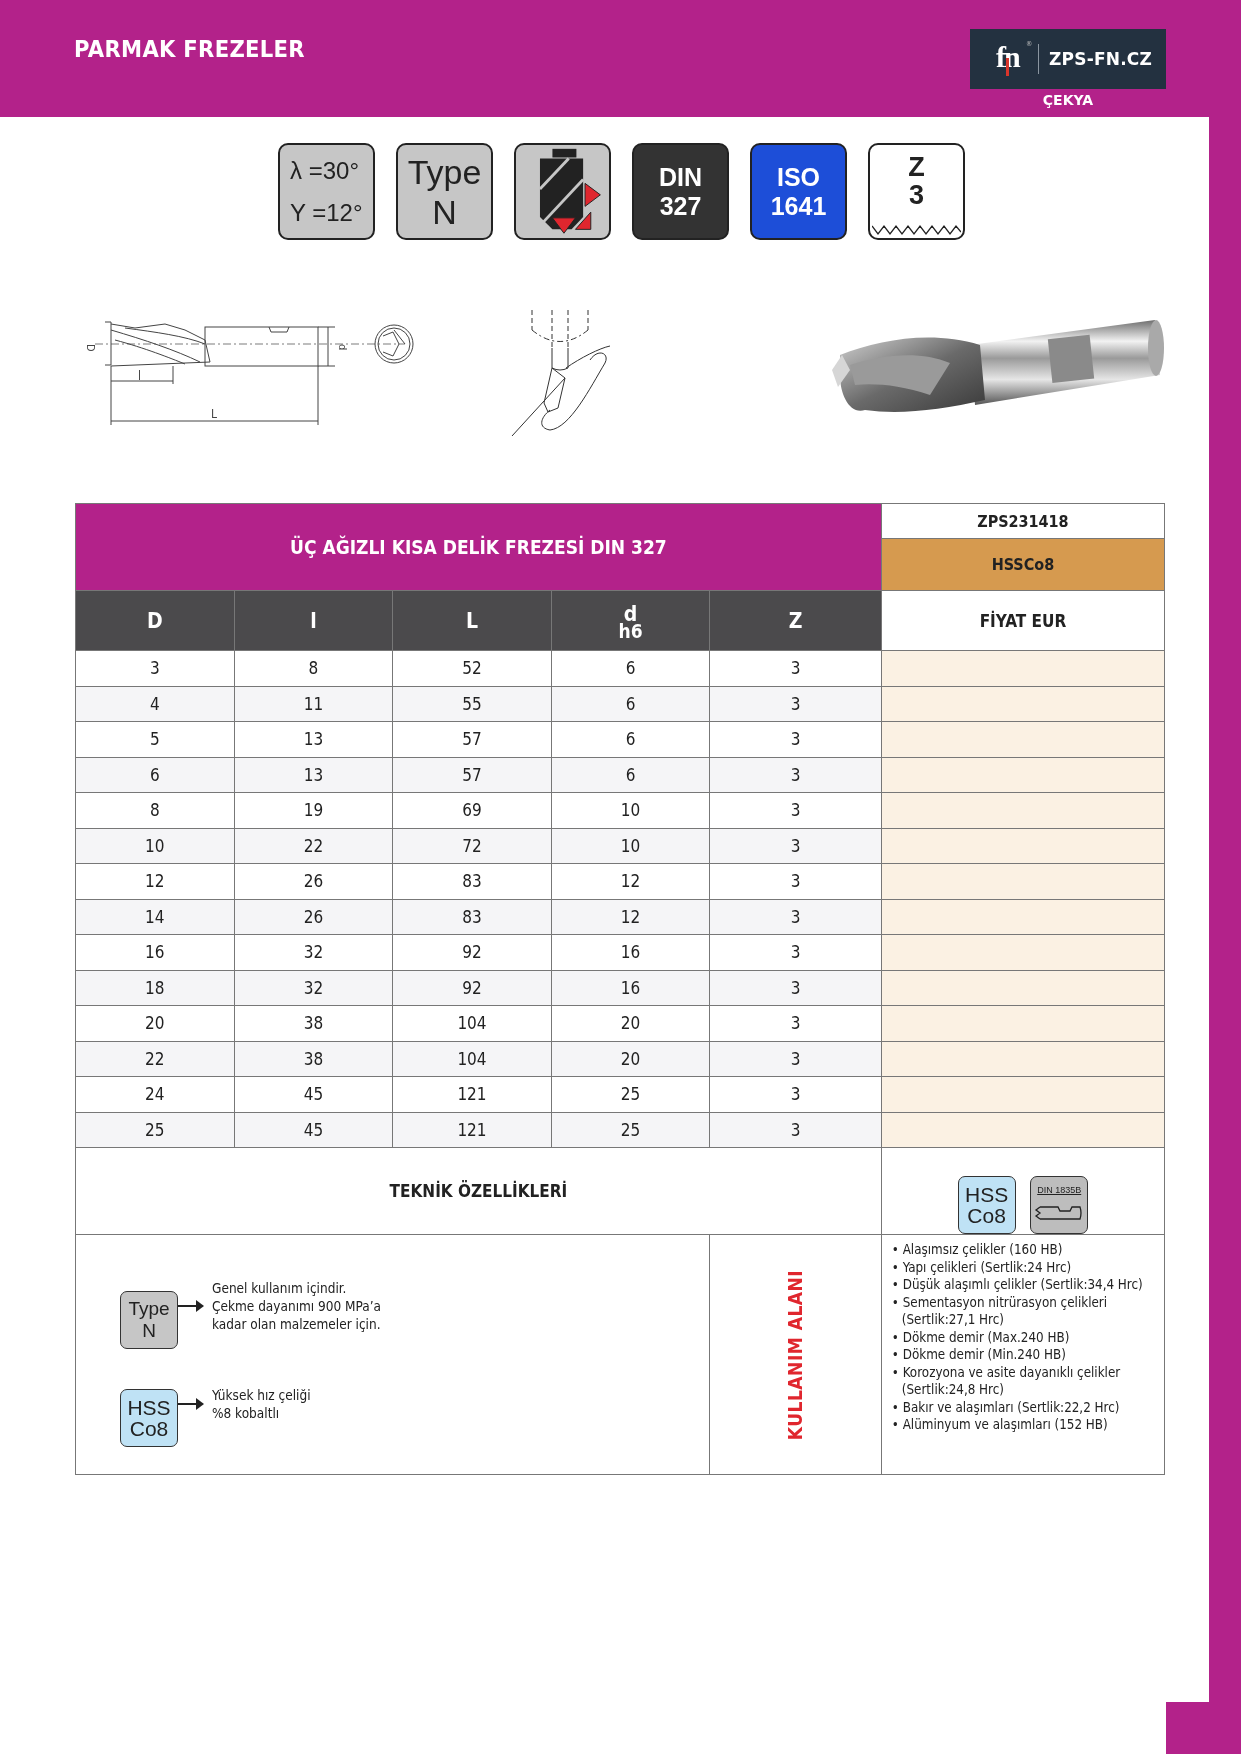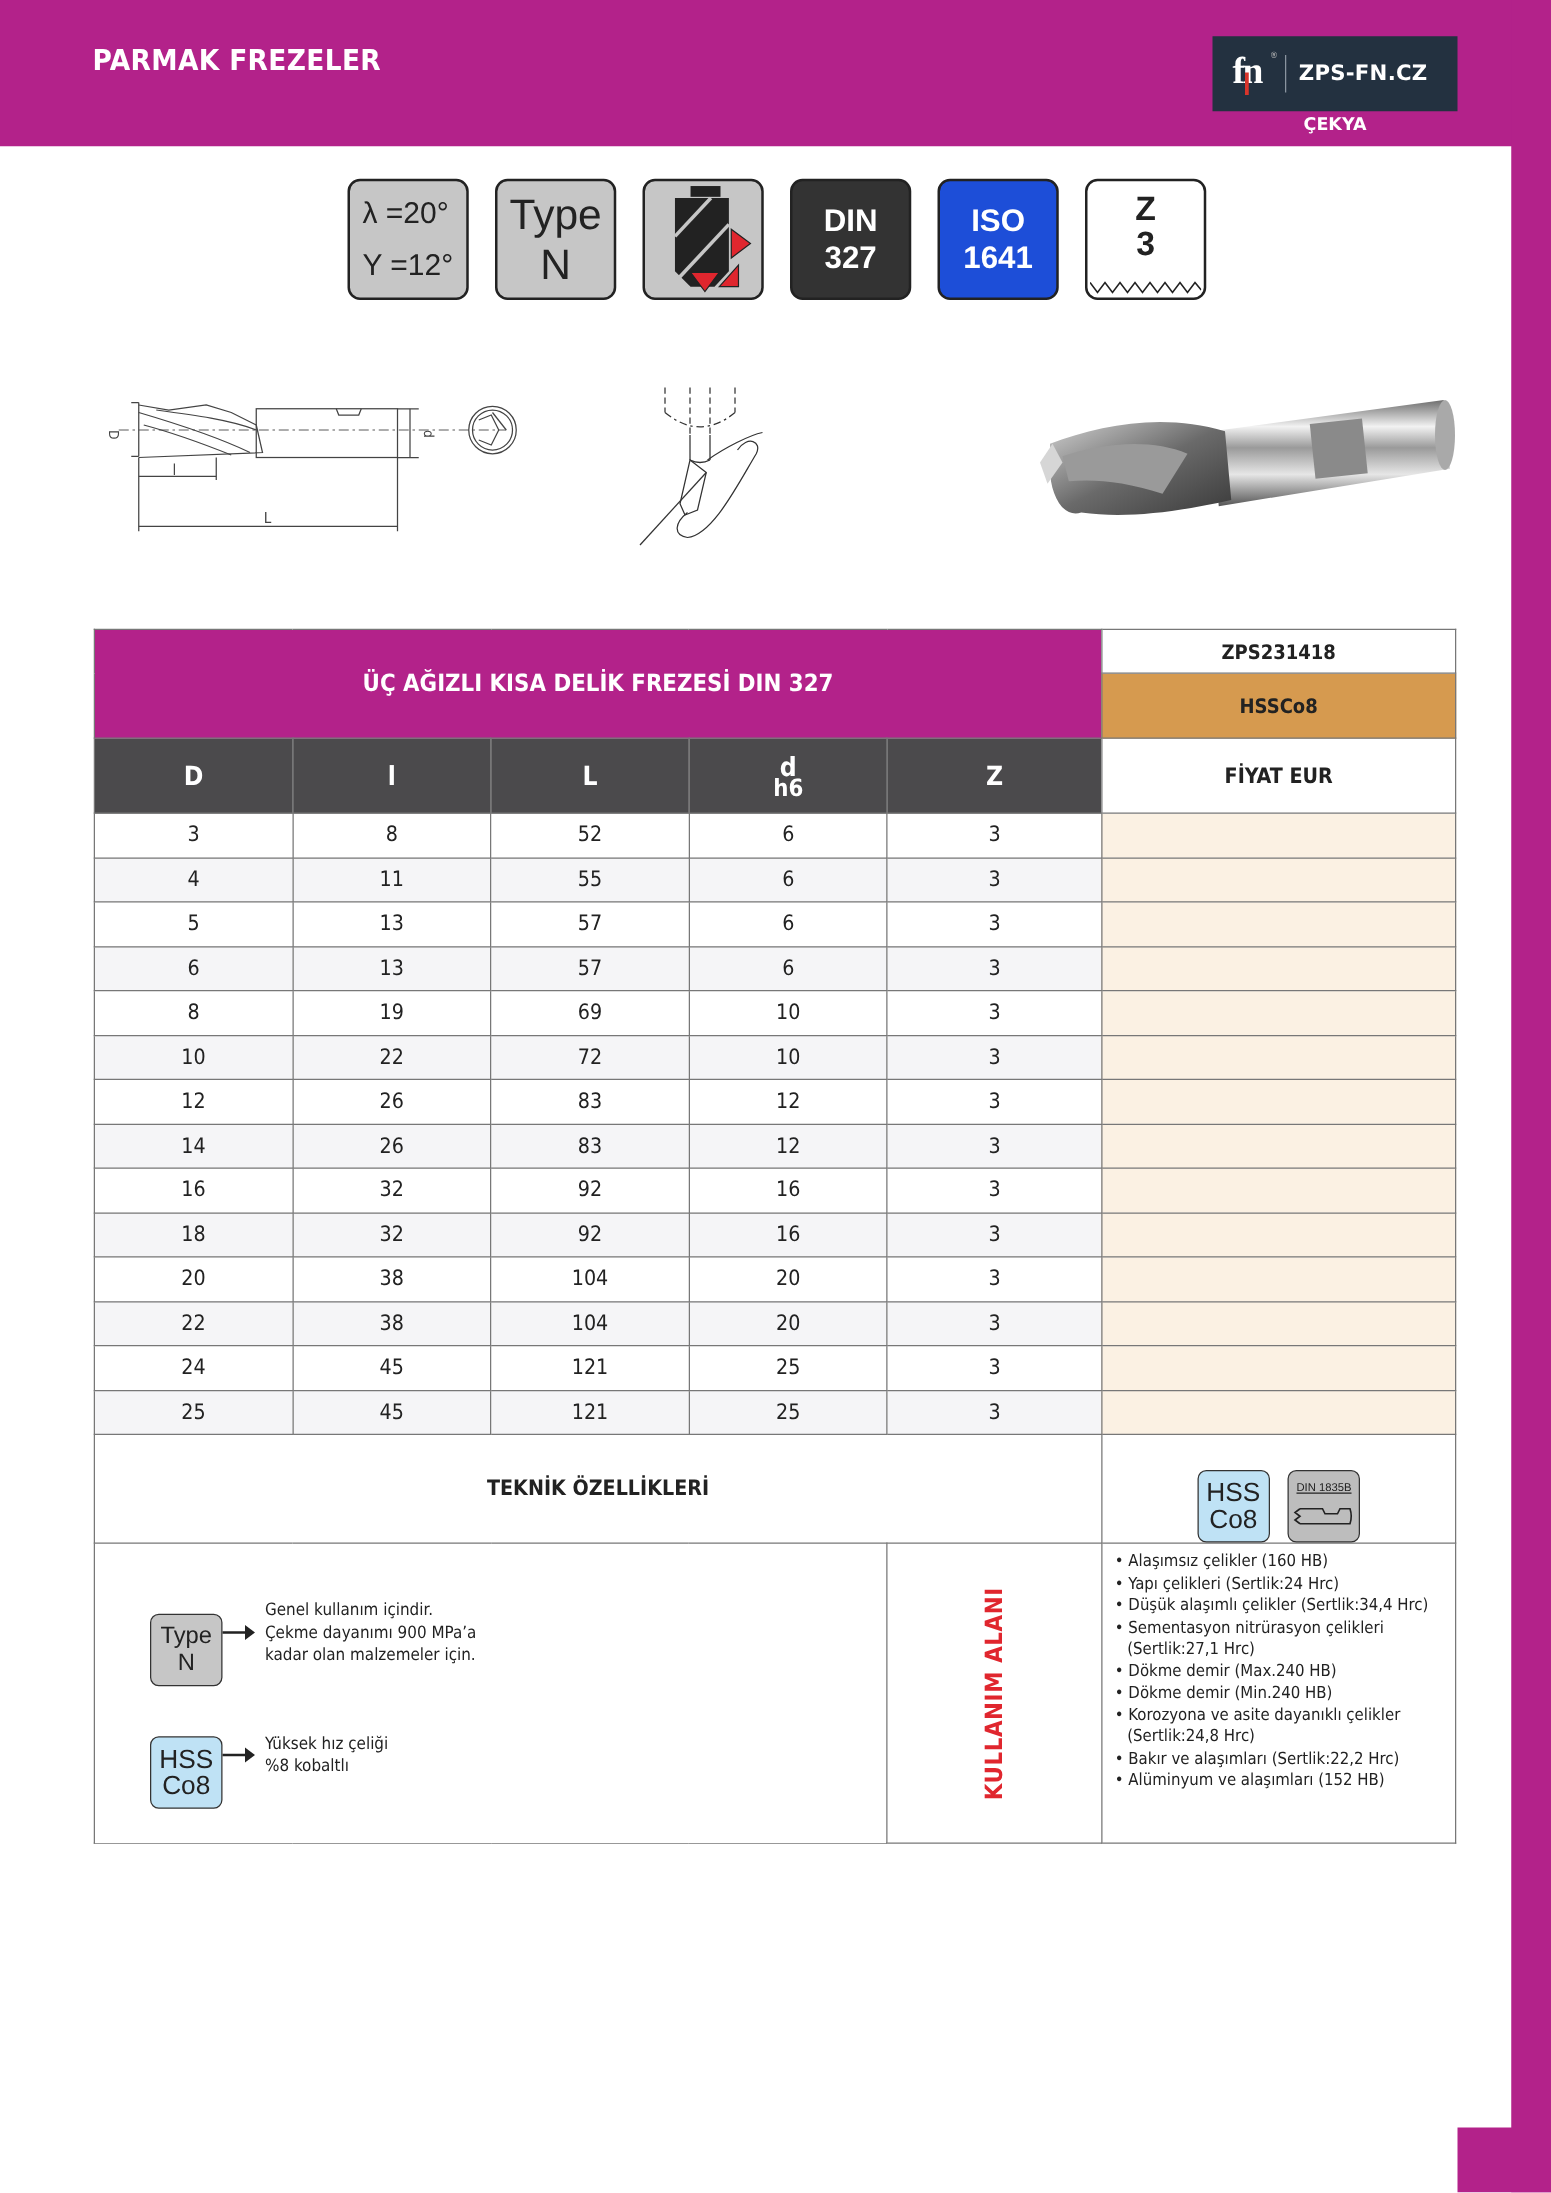--- a/index.html
+++ b/index.html
@@ -3,21 +3,21 @@
 <meta charset="utf-8">
 <style>
   *{box-sizing:border-box;margin:0;padding:0;}
   html,body{width:1241px;height:1754px;background:#fff;overflow:hidden;}
   body{position:relative;font-family:"DejaVu Sans Condensed","DejaVu Sans",sans-serif;color:#222;}
   .topbar{position:absolute;left:0;top:0;width:1241px;height:117px;background:#b3228a;}
   .rightbar{position:absolute;left:1209px;top:0;width:32px;height:1754px;background:#b3228a;}
   .bottomblock{position:absolute;left:1166px;top:1702px;width:75px;height:52px;background:#b3228a;}
   .page-title{position:absolute;left:74px;top:36px;color:#fff;font-family:"DejaVu Sans",sans-serif;font-weight:bold;font-size:23px;letter-spacing:0.3px;transform:scaleX(0.92);transform-origin:left;}
   .logo{position:absolute;left:970px;top:29px;width:196px;height:60px;background:#233140;display:flex;align-items:center;}
-  .logo-mark{position:relative;margin-left:16px;width:30px;height:34px;}
+  .logo-mark{position:relative;margin-left:26px;width:30px;height:34px;}
   .logo-mark .f{position:absolute;left:0;top:0;color:#fff;font-family:"Liberation Serif",serif;font-weight:bold;font-size:30px;line-height:30px;letter-spacing:-2px;}
   .logo-mark .bar{position:absolute;left:10px;top:16px;width:3px;height:18px;background:#d9352b;}
   .logo-mark .reg{position:absolute;left:30px;top:-2px;color:#bbb;font-size:7px;}
   .logo-sep{width:1px;height:30px;background:#8a95a0;margin-left:12px;}
   .logo-text{color:#fff;font-family:"DejaVu Sans",sans-serif;font-weight:bold;font-size:17px;margin-left:10px;letter-spacing:0.2px;}
   .country{position:absolute;left:970px;width:196px;top:92px;text-align:center;color:#fff;font-family:"DejaVu Sans",sans-serif;font-weight:bold;font-size:14px;}
 
   .badges{position:absolute;top:143px;left:278px;display:flex;gap:21px;}
   .badge{width:97px;height:97px;border:2px solid #222;border-radius:10px;display:flex;flex-direction:column;align-items:center;justify-content:center;font-family:"Liberation Sans",sans-serif;}
   .b-angle{background:#c6c6c6;align-items:flex-start;padding-left:10px;}
@@ -81,21 +81,21 @@
     <span class="bar"></span>
     <span class="reg">®</span>
   </div>
   <div class="logo-sep"></div>
   <div class="logo-text">ZPS-FN.CZ</div>
 </div>
 <div class="country">ÇEKYA</div>
 
 <div class="badges">
   <div class="badge b-angle">
-    <span>λ =20°</span>
+    <span>λ =30°</span>
     <span>Y =12°</span>
   </div>
   <div class="badge b-type">
     <span>Type</span>
     <span>N</span>
   </div>
   <div class="badge b-cut">
     <svg width="97" height="97" viewBox="0 0 97 97">
       <rect x="38" y="4" width="25" height="9" fill="#222"></rect>
       <polygon points="25,14 70,14 70,75 58,88 38,88 25,75" fill="#222"></polygon>

